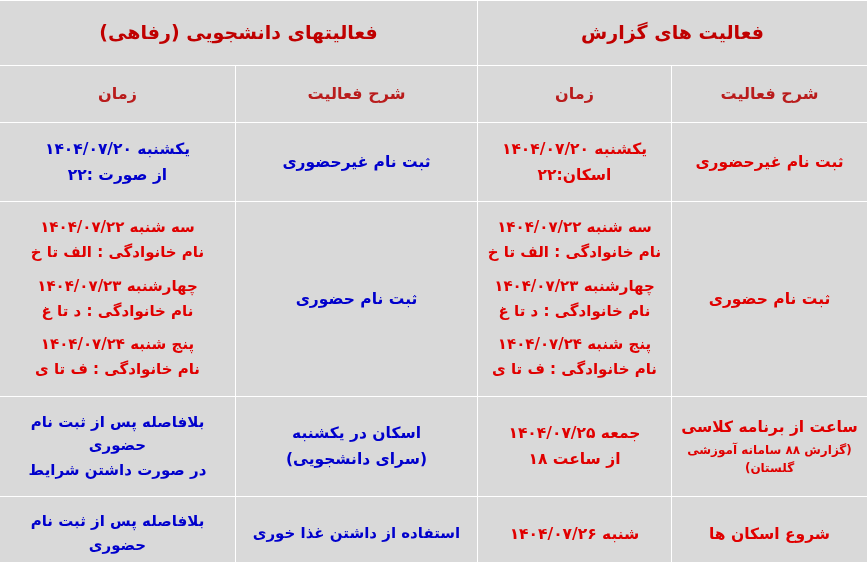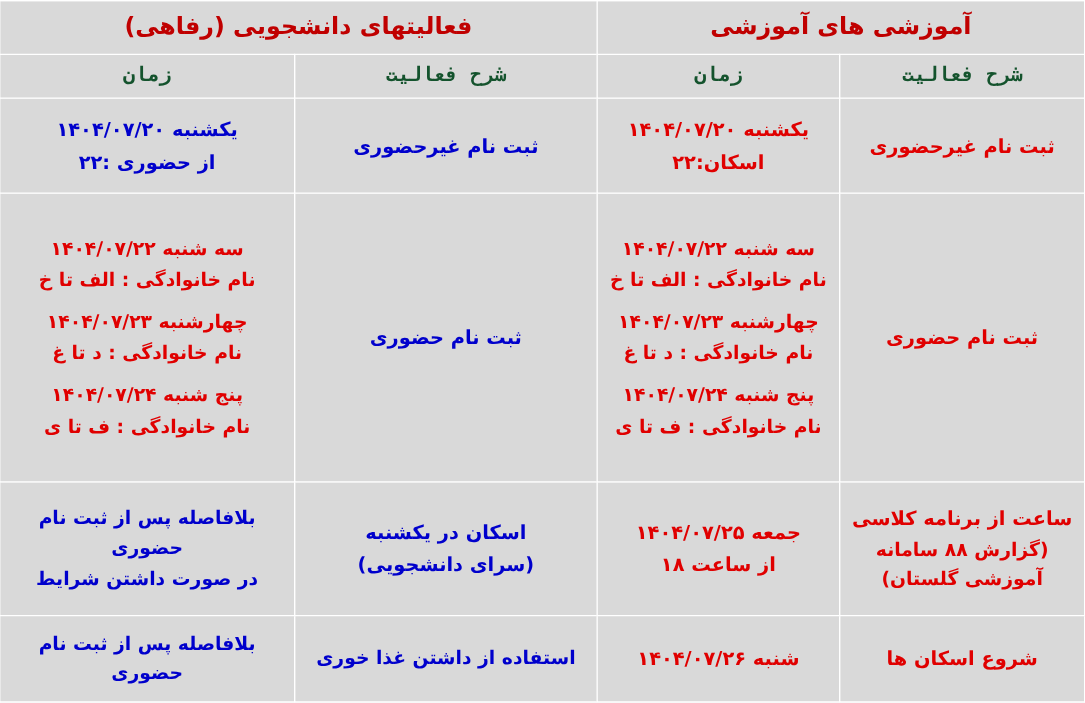--- a/index.html
+++ b/index.html
@@ -22,49 +22,48 @@
     width: 868px;
     height: 562px;
     border-collapse: collapse;
     table-layout: fixed;
     direction: rtl;
   }
   table.schedule td {
     border: 1px solid #ffffff;
     text-align: center;
     vertical-align: middle;
-    padding: 2px 4px;
+    padding: 13px 4px;
     font-weight: bold;
     line-height: 1.55;
   }
   .hdr-main {
     background: #d9d9d9;
     color: #c00000;
     font-size: 19px;
     height: 38px;
   }
   .hdr-sub {
     background: #d9d9d9;
-    color: #14532d;
+    color: #b91c1c;
     font-size: 16px;
     height: 30px;
-    font-family: Liberation Mono, monospace;
   }
   .cell {
     background: #d9d9d9;
   }
   .c-red {
     color: #e00000;
   }
   .c-blue {
     color: #0000cc;
   }
   .fs-16 { font-size: 15.5px; }
   .fs-15 { font-size: 15px; }
-  .fs-14 { font-size: 15px; }
+  .fs-14 { font-size: 12px; }
   .multi > div {
     padding: 1px 0;
     text-align: center;
   }
   .gap-line { height: 6px; }
   .sep-right {
     border-right: 2px solid #ffffff;
   }
   .col-a { width: 196px; }
   .col-b { width: 194px; }
@@ -77,41 +76,41 @@
 <div class="sheet">
   <table class="schedule">
     <colgroup>
       <col class="col-a">
       <col class="col-b">
       <col class="col-c">
       <col class="col-d">
     </colgroup>
     <tbody>
       <tr>
-        <td class="hdr-main sep-right" colspan="2">آموزشی های آموزشی</td>
+        <td class="hdr-main sep-right" colspan="2">فعالیت های گزارش</td>
         <td class="hdr-main" colspan="2">فعالیتهای دانشجویی (رفاهی)</td>
       </tr>
 
       <tr>
         <td class="hdr-sub">شرح فعالیت</td>
         <td class="hdr-sub sep-right">زمان</td>
         <td class="hdr-sub">شرح فعالیت</td>
         <td class="hdr-sub">زمان</td>
       </tr>
 
       <tr>
         <td class="cell c-red fs-16">ثبت نام غیرحضوری</td>
         <td class="cell c-red fs-16 multi sep-right">
           <div>یکشنبه ۱۴۰۴/۰۷/۲۰</div>
           <div>اسکان:۲۲</div>
         </td>
         <td class="cell c-blue fs-16">ثبت نام غیرحضوری</td>
         <td class="cell c-blue fs-16 multi">
           <div>یکشنبه ۱۴۰۴/۰۷/۲۰</div>
-          <div>از حضوری :۲۲</div>
+          <div>از صورت :۲۲</div>
         </td>
       </tr>
 
       <tr>
         <td class="cell c-red fs-16">ثبت نام حضوری</td>
         <td class="cell c-red fs-15 multi sep-right">
           <div>سه شنبه ۱۴۰۴/۰۷/۲۲</div>
           <div>نام خانوادگی : الف تا خ</div>
           <div class="gap-line"></div>
           <div>چهارشنبه ۱۴۰۴/۰۷/۲۳</div>

